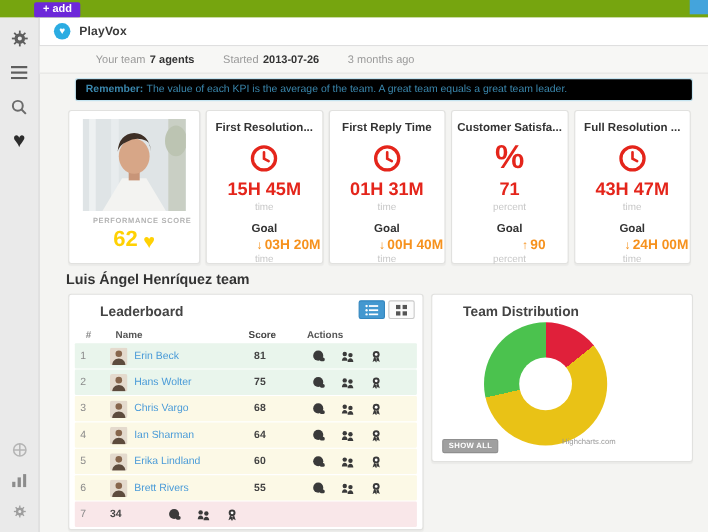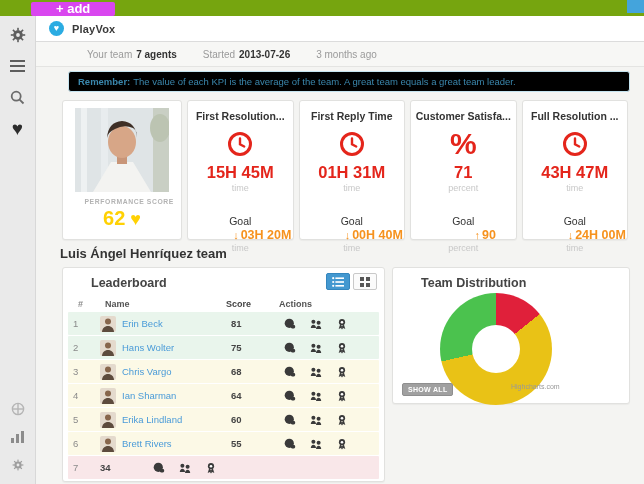--- a/index.html
+++ b/index.html
@@ -1,21 +1,21 @@
 <!DOCTYPE html>
 <html><head>
 <meta charset="utf-8">
 <style>
   html,body{margin:0;padding:0;}
   body{width:644px;height:484px;position:relative;overflow:hidden;
        font-family:"Liberation Sans",sans-serif;background:#f4f4f2;color:#333;}
   
   .green-bar{position:absolute;top:0;left:0;right:0;height:16px;background:#76a50f;}
-  .add-btn{position:absolute;top:2px;left:31px;height:14px;line-height:14px;background:#d946ef;
-           color:#fff;font-size:13px;font-weight:bold;padding:0 25px;border-radius:2px;cursor:pointer;}
+  .add-btn{position:absolute;top:2px;left:31px;height:14px;line-height:14px;background:#6d28d9;
+           color:#fff;font-size:10px;font-weight:bold;padding:0 8px;border-radius:2px;cursor:pointer;}
   .corner-btn{position:absolute;top:0;right:0;width:17px;height:13px;background:#44a4dc;}
   .logo-bar{position:absolute;top:16px;left:36px;right:0;height:26px;background:#fff;
             border-bottom:1px solid #dcdcdc;display:flex;align-items:center;gap:8px;padding-left:13px;box-sizing:border-box;}
   .logo-circle{width:15px;height:15px;border-radius:50%;background:#2bace2;color:#fff;
                display:flex;align-items:center;justify-content:center;font-size:9px;line-height:1;}
   .brand-name{font-size:11px;font-weight:bold;color:#3a3a3a;letter-spacing:.2px;}
   
   .sidebar{position:absolute;top:16px;left:0;width:36px;bottom:0;background:#eaeaea;border-right:1px solid #d8d8d8;box-sizing:border-box;}
   .side-top{position:absolute;top:10px;left:0;width:100%;display:flex;flex-direction:column;align-items:center;gap:13px;}
   .side-bottom{position:absolute;bottom:10px;left:0;width:100%;display:flex;flex-direction:column;align-items:center;gap:10px;}
@@ -41,21 +41,21 @@
   .perf-label{margin-top:6px;font-size:6.8px;font-weight:bold;letter-spacing:.6px;color:#b3b3b3;}
   .perf-score{margin-top:2px;font-size:20px;font-weight:bold;color:#ffd103;
               display:flex;align-items:center;justify-content:center;gap:5px;}
   .perf-score .heart-glyph{color:#ffd103;font-size:18px;}
   .kpi-card{flex:1;text-align:center;padding-top:9px;}
   .kpi-title{font-size:10.5px;font-weight:bold;color:#333;}
   .kpi-icon-wrap{height:27px;margin-top:8px;display:flex;align-items:center;justify-content:center;}
   .pct-glyph{font-size:30px;font-weight:bold;color:#e4251b;line-height:26px;}
   .kpi-value{margin-top:6px;font-size:16.5px;font-weight:bold;color:#e4251b;}
   .kpi-unit{font-size:9px;color:#c8c8c8;margin-top:1px;}
-  .kpi-goal-label{margin-top:22px;font-size:10.5px;font-weight:normal;color:#333;}
+  .kpi-goal-label{margin-top:9px;font-size:10.5px;font-weight:bold;color:#333;}
   .kpi-goal-value{font-size:12.5px;font-weight:bold;color:#f6921e;margin-top:1px;margin-left:44px;}
   .goal-arrow{font-size:11px;font-weight:normal;margin-right:2px;}
   
   .section-title{position:absolute;top:246px;left:60px;font-size:13px;font-weight:bold;color:#333;}
   
   .leaderboard{position:absolute;top:267px;left:62px;width:323px;height:215px;}
   .panel-head{position:relative;height:28px;}
   .panel-title{position:absolute;left:28px;top:8px;font-size:12.5px;font-weight:bold;color:#444;}
   .view-toggle{position:absolute;top:5px;right:7px;display:flex;gap:3px;}
   .toggle-btn{width:24px;height:17px;border-radius:2px;display:flex;align-items:center;justify-content:center;cursor:pointer;box-sizing:border-box;}
@@ -69,21 +69,21 @@
   .tier-red{background:#f9e7e9;}
   .c-rank{width:27px;padding-left:5px;color:#8a8a8a;}
   .c-name{flex:1;display:flex;align-items:center;gap:6px;}
   .hdr .c-name{padding-left:0;}
   .c-score{width:53px;color:#444;font-weight:bold;}
   .c-actions{width:95px;display:flex;gap:14px;align-items:center;}
   .name-link{color:#4a9bd8;cursor:pointer;}
   .mini-avatar{width:16px;height:16px;border-radius:2px;overflow:hidden;flex:none;}
   .action-ic{width:12px;height:12px;cursor:pointer;}
   
-  .chart-panel{position:absolute;top:267px;left:392px;width:238px;height:137px;}
+  .chart-panel{position:absolute;top:267px;left:392px;width:238px;height:153px;}
   .donut{position:absolute;left:47px;top:25px;width:112px;height:112px;border-radius:50%;cursor:pointer;}
   .donut-hole{position:absolute;left:32px;top:32px;width:48px;height:48px;border-radius:50%;background:#fff;}
   .show-all{position:absolute;left:9px;bottom:7px;background:#a0a0a0;border:1px solid #8f8f8f;color:#fff;
             font-size:7px;font-weight:bold;letter-spacing:.3px;padding:2px 5px;border-radius:2px;cursor:pointer;}
   .watermark{position:absolute;left:118px;bottom:13px;font-size:7px;color:#999;}
 </style>
 </head>
 <body>
 
 <div class="green-bar">

